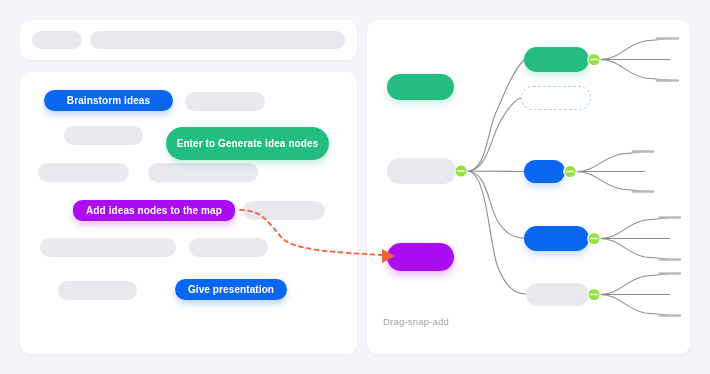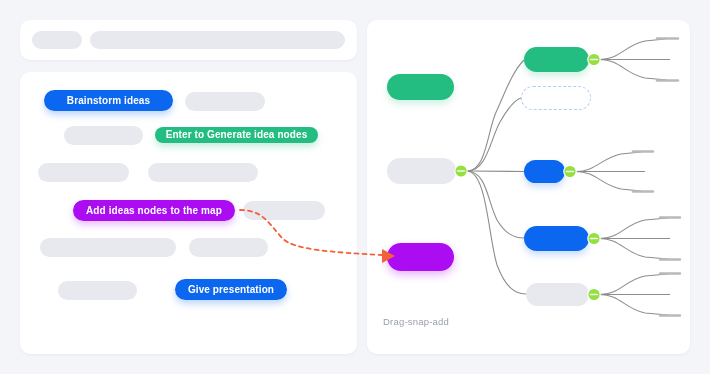--- a/index.html
+++ b/index.html
@@ -151,22 +151,22 @@
       <div class="skeleton" style="left: 38px; top: 163px; width: 91px; height: 19px;"></div>
       <div class="skeleton" style="left: 148px; top: 163px; width: 110px; height: 19px;"></div>
       <div class="skeleton" style="left: 243px; top: 201px; width: 82px; height: 19px;"></div>
       <div class="skeleton" style="left: 40px; top: 238px; width: 136px; height: 19px;"></div>
       <div class="skeleton" style="left: 189px; top: 238px; width: 79px; height: 19px;"></div>
       <div class="skeleton" style="left: 58px; top: 281px; width: 79px; height: 19px;"></div>
     </div>
 
   <div id="pill-layer">
       <div class="pill blue" style="left: 44px; top: 90px; width: 129px; height: 21px;">Brainstorm ideas</div>
-      <div class="pill green" style="left: 155px; top: 127px; width: 163px; height: 16px;">Enter to Generate idea nodes</div>
-      <div class="pill purple" style="left: 73px; top: 200px; width: 162px; height: 21px;">Add ideas nodes to the map</div>
+      <div class="pill green" style="left: 166px; top: 127px; width: 163px; height: 33px;">Enter to Generate idea nodes</div>
+      <div class="pill purple" style="left: 73px; top: 200px; width: 162px; height: 21px; border-radius: 9px;">Add ideas nodes to the map</div>
       <div class="pill blue" style="left: 175px; top: 279px; width: 112px; height: 21px;">Give presentation</div>
     </div>
 
   <svg class="overlay maplayer" id="map-svg" viewBox="0 0 710 374">
       <path d="M467,171 C487,171 487,130 497,110 C505,93 512,72 524,60" class="branch"></path>
       <path d="M467,171 C487,171 490,140 500,122 C508,108 514,100 521,98" class="branch"></path>
       <path d="M467,171 L524,171.5" class="branch"></path>
       <path d="M467,171 C487,172 487,200 497,220 C505,233 513,238 524,238" class="branch"></path>
       <path d="M467,171 C487,172 488,235 497,265 C505,286 514,294 526,294" class="branch"></path>
       <path d="M600,59.5 C620,59.5 625,45 645,41 L665,39" class="branch"></path>

